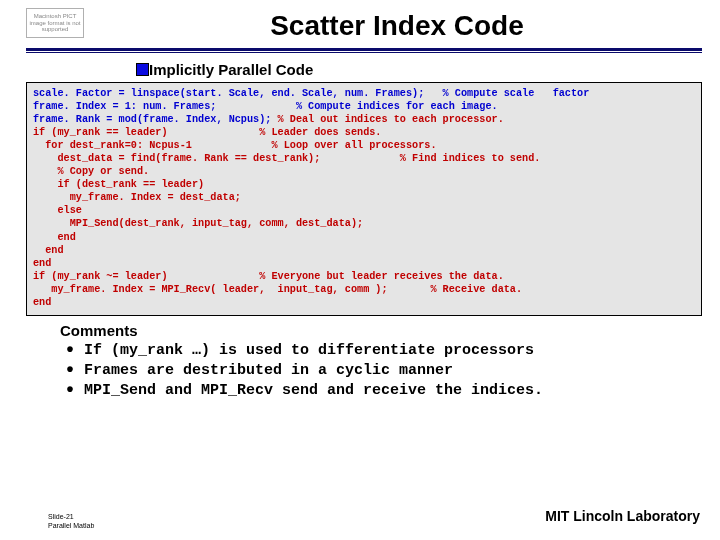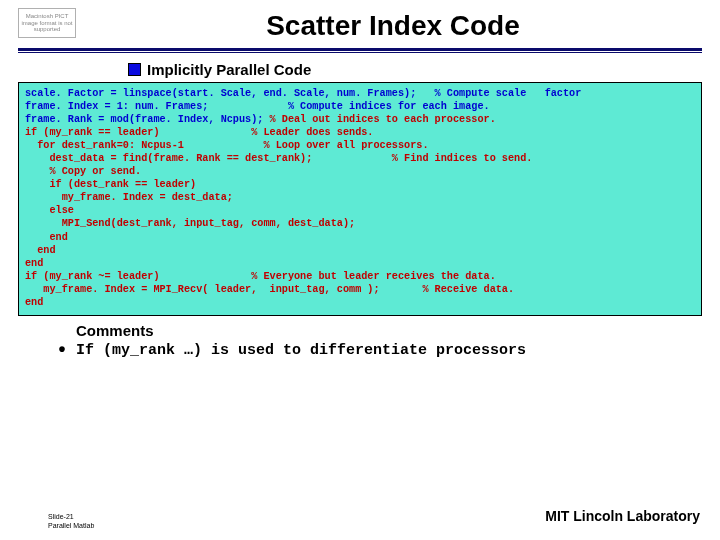--- a/index.html
+++ b/index.html
@@ -7,21 +7,21 @@
     width: 720px;
     height: 540px;
     background: #fff;
     font-family: Arial, Helvetica, sans-serif;
     position: relative;
     overflow: hidden;
   }
   .slide {
     width: 100%;
     height: 100%;
-    padding: 8px 18px 10px 18px;
+    padding: 8px 18px 10px 26px;
     position: relative;
   }
   .title-row {
     display: flex;
     align-items: flex-start;
   }
   .pict-box {
     border: 1px solid #b0b0b0;
     font-size: 6px;
     color: #888;
@@ -46,49 +46,48 @@
   .hr2 { height: 1px; background: #0a0a6b; margin-top: 1px; }
   .legend {
     display: flex;
     gap: 140px;
     padding: 8px 0 4px 110px;
     align-items: center;
   }
   .legend-item {
     display: flex;
     align-items: center;
-    gap: 6px;
     font-weight: bold;
     font-size: 15px;
   }
   .sq {
     width: 13px;
     height: 13px;
     border: 1.5px solid #000;
   }
   .sq-blue { background: #0a0ae0; }
   .sq-red  { background: #d00000; }
   .code-box {
     border: 1.5px solid #000;
     padding: 4px 6px 6px 6px;
     font-family: "Courier New", monospace;
     font-size: 10.2px;
     font-weight: bold;
     line-height: 1.28;
     white-space: pre;
     color: #c00000;
-    background: #5eead4;
+    background: #e5e5e5;
   }
   .code-box .b { color: #0000d0; }
   .comments-block {
     margin-top: 6px;
     padding-left: 34px;
     font-size: 15px;
   }
-  .comments-title { font-weight: bold; margin-bottom: 2px; margin-left: 24px; }
+  .comments-title { font-weight: bold; margin-bottom: 2px; }
   .bullets { list-style: none; font-family: Liberation Mono, monospace; }
   .bullets li {
     position: relative;
     padding-left: 24px;
     font-weight: bold;
     line-height: 1.35;
   }
   .bullets li::before {
     content: "•";
     position: absolute;
@@ -150,20 +149,22 @@
 <span>  end</span>
 <span>end</span>
 <span>if (my_rank ~= leader)</span><span>               % Everyone but leader receives the data.</span>
 <span>   my_frame. Index = MPI_Recv( leader,  input_tag, comm );</span><span>       % Receive data.</span>
 <span>end</span></div>
 
   <div class="comments-block">
     <div class="comments-title">Comments</div>
     <ul class="bullets">
       <li>If (my_rank …)   is used to differentiate processors</li>
+      <li>Frames are destributed in a cyclic manner</li>
+      <li>MPI_Send and MPI_Recv send and receive the indices.</li>
     </ul>
   </div>
 
   <div class="footer-left">
     <div>Slide-21</div>
     <div>Parallel Matlab</div>
   </div>
   <div class="footer-right">MIT Lincoln Laboratory</div>
 
 </div>

